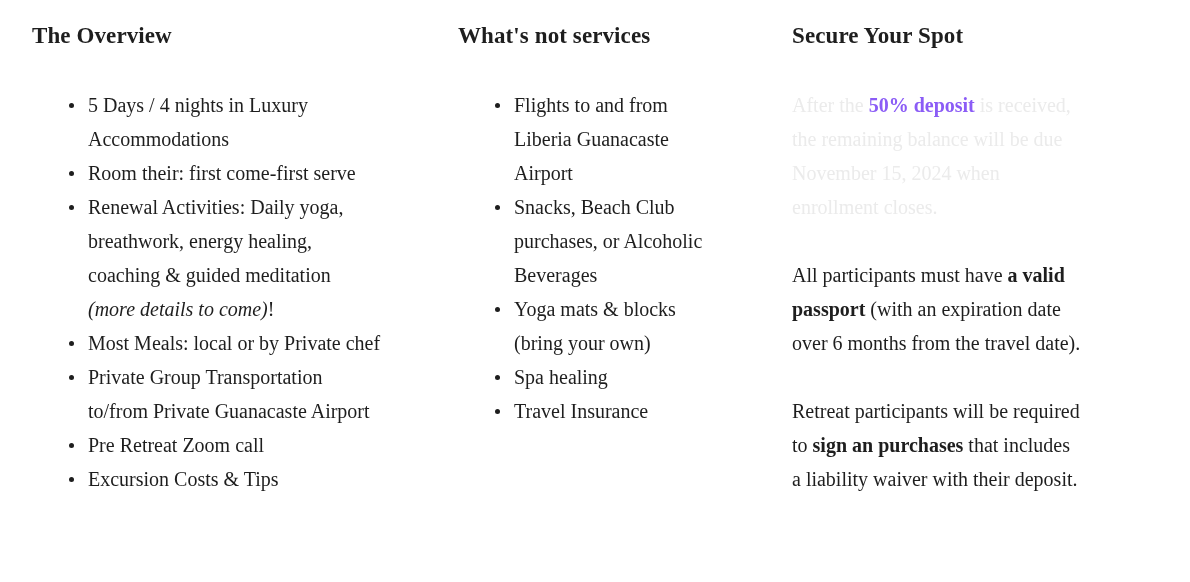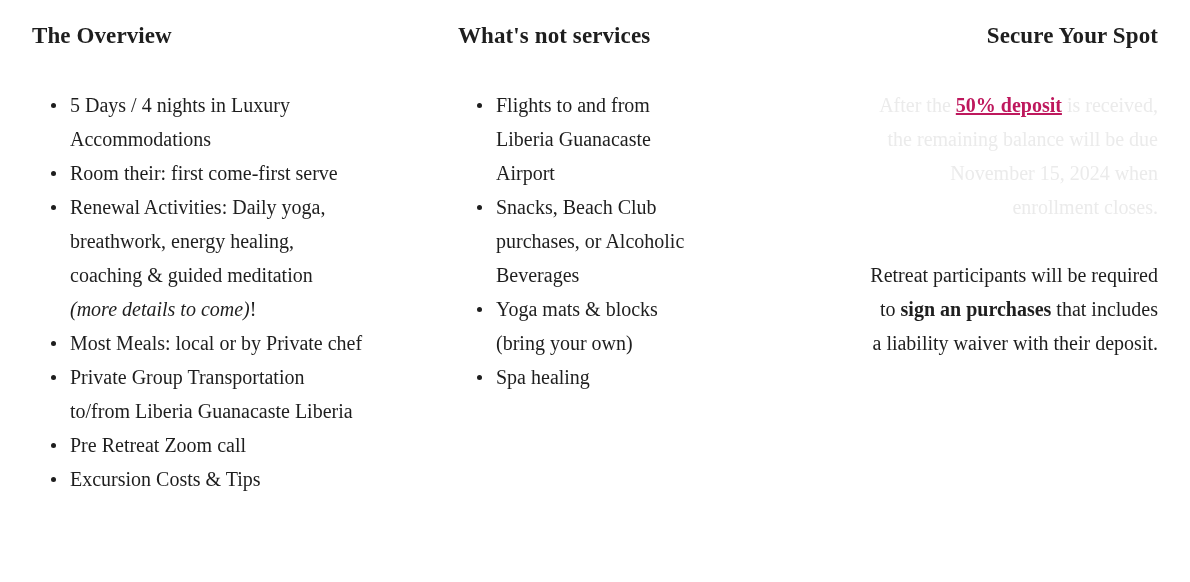--- a/index.html
+++ b/index.html
@@ -13,31 +13,31 @@
     box-sizing:border-box;
   }
   .columns{
     display:flex;
     padding:22px 32px 0 32px;
     box-sizing:border-box;
   }
   .col{box-sizing:border-box;}
   .col-overview{width:426px;}
   .col-not-included{width:334px;}
-  .col-secure{width:366px;text-align:right;}
+  .col-secure{width:366px;}
   .col-heading{
     font-size:23px;
     font-weight:700;
     line-height:28px;
     margin:0 0 38px 0;
     letter-spacing:0.1px;
   }
   ul.bullet-list{
     list-style:none;
-    margin:0;
+    margin:18px;
     padding:0 0 0 38px;
   }
   ul.bullet-list li{
     position:relative;
     font-size:20px;
     line-height:34px;
     white-space:pre-wrap;
   }
   ul.bullet-list li::before{
     content:"";
@@ -51,68 +51,72 @@
   }
   .paragraphs p{
     font-size:20px;
     line-height:34px;
     margin:0 0 34px 0;
     white-space:pre-wrap;
   }
   .b{font-weight:700;}
   .i{font-style:italic;text-align:right;}
   p.faded{color:#ebebeb;}
-  p.faded .b{color:#be185d;text-decoration:underline;}
+  p.faded .b{color:#8b5cf6;}
 </style>
 </head>
 <body>
 
 <div class="page">
   <div class="columns">
 
     <div class="col col-overview">
       <h3 class="col-heading">The Overview</h3>
       <ul class="bullet-list">
           <li><span>5 Days / 4 nights in Luxury
 Accommodations</span></li>
           <li><span>Room their: first come-first serve</span></li>
           <li><span>Renewal Activities: Daily yoga,
 breathwork, energy healing,
 coaching &amp; guided meditation
 </span><span class="i">(more details to come)</span><span>!</span></li>
           <li><span>Most Meals: local or by Private chef</span></li>
           <li><span>Private Group Transportation
-to/from Liberia Guanacaste Liberia</span></li>
+to/from Private Guanacaste Airport</span></li>
           <li><span>Pre Retreat Zoom call</span></li>
           <li><span>Excursion Costs &amp; Tips</span></li>
         </ul>
     </div>
 
     <div class="col col-not-included">
       <h3 class="col-heading">What's not services</h3>
       <ul class="bullet-list">
           <li><span>Flights to and from
 Liberia Guanacaste
 Airport</span></li>
           <li><span>Snacks, Beach Club
 purchases, or Alcoholic
 Beverages</span></li>
           <li><span>Yoga mats &amp; blocks
 (bring your own)</span></li>
           <li><span>Spa healing</span></li>
+          <li><span>Travel Insurance</span></li>
         </ul>
     </div>
 
     <div class="col col-secure">
       <h3 class="col-heading">Secure Your Spot</h3>
       <div class="paragraphs">
           <p class="faded"><span>After the </span><span class="b">50% deposit</span><span> is received,
 the remaining balance will be due
 November 15, 2024 when
 enrollment closes.</span></p>
+          <p><span>All participants must have </span><span class="b">a valid
+passport</span><span> (with an expiration date
+over 6 months from the travel date).</span></p>
           <p><span>Retreat participants will be required
 to </span><span class="b">sign an purchases</span><span> that includes
 a liability waiver with their deposit.</span></p>
         </div>
     </div>
 
   </div>
 </div>
 
 </body></html>

